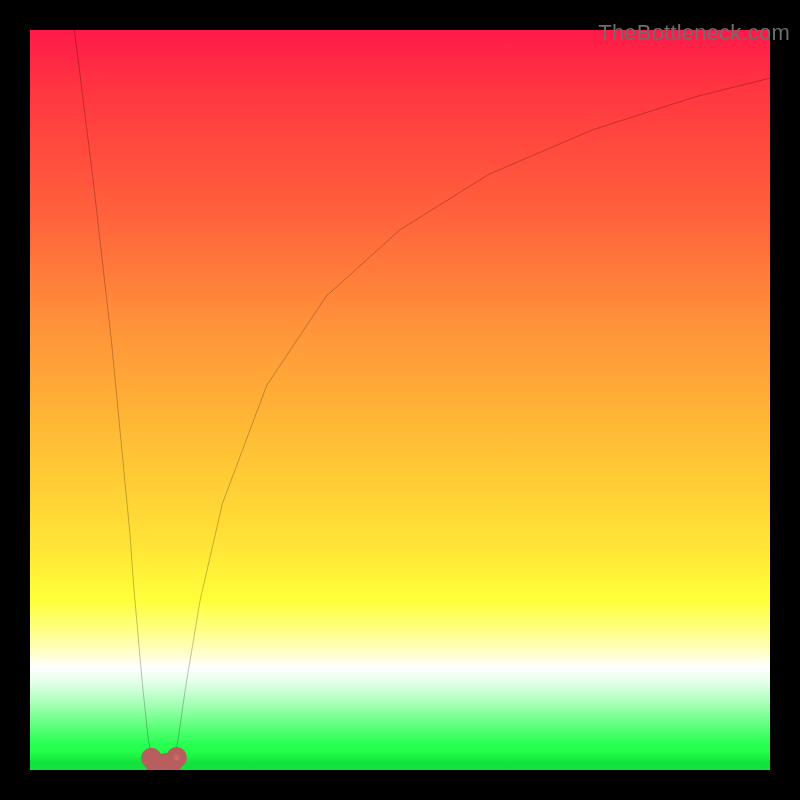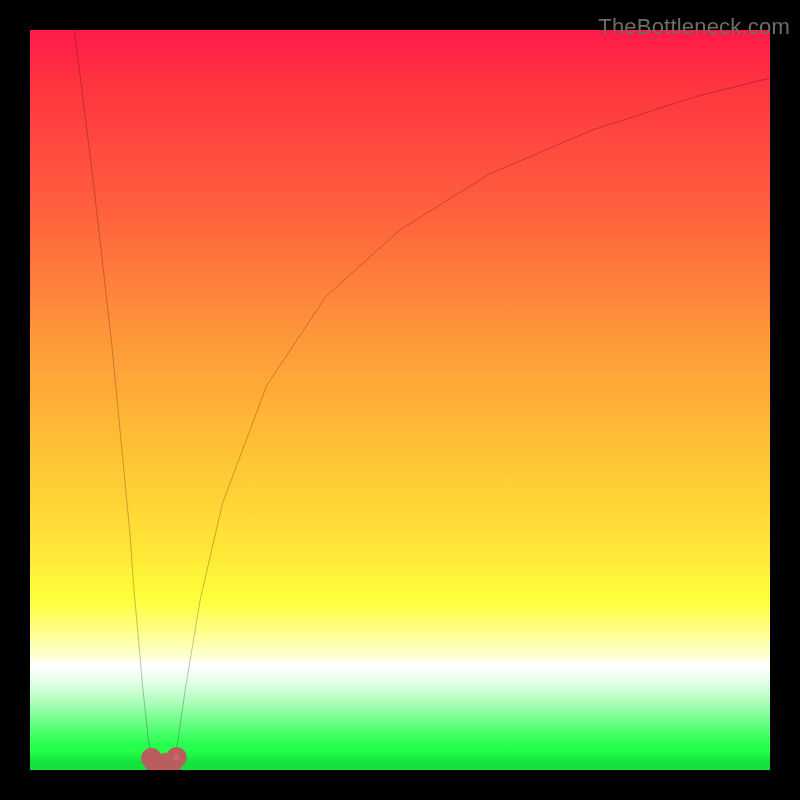--- a/index.html
+++ b/index.html
@@ -12,21 +12,21 @@
     font-family: Arial, Helvetica, sans-serif;
   }
   .frame {
     position: relative;
     width: 800px;
     height: 800px;
     background: #000;
   }
   .watermark {
     position: absolute;
-    top: 14px;
+    top: 20px;
     right: 10px;
     color: #6d6d6d;
     font-size: 22px;
     letter-spacing: 0.2px;
     z-index: 20;
   }
   .plot {
     position: absolute;
     left: 30px;
     top: 30px;

